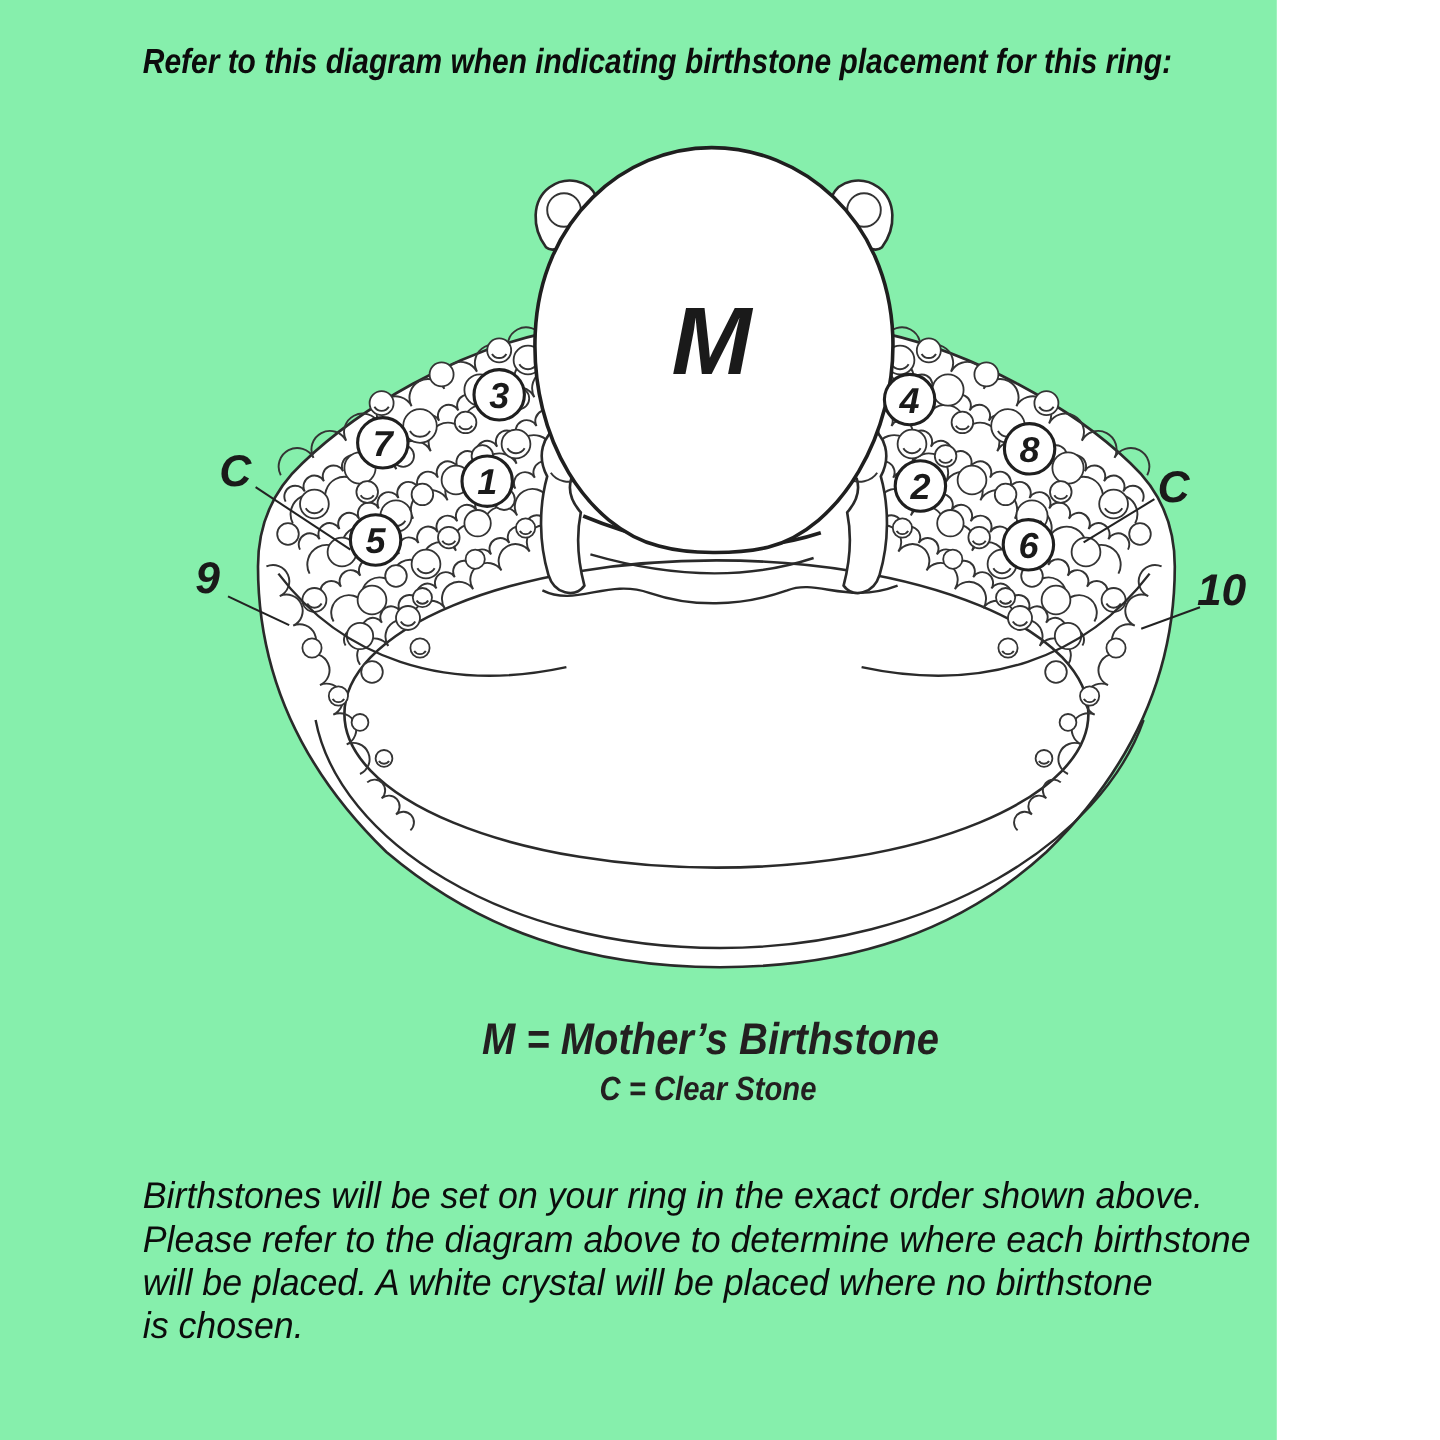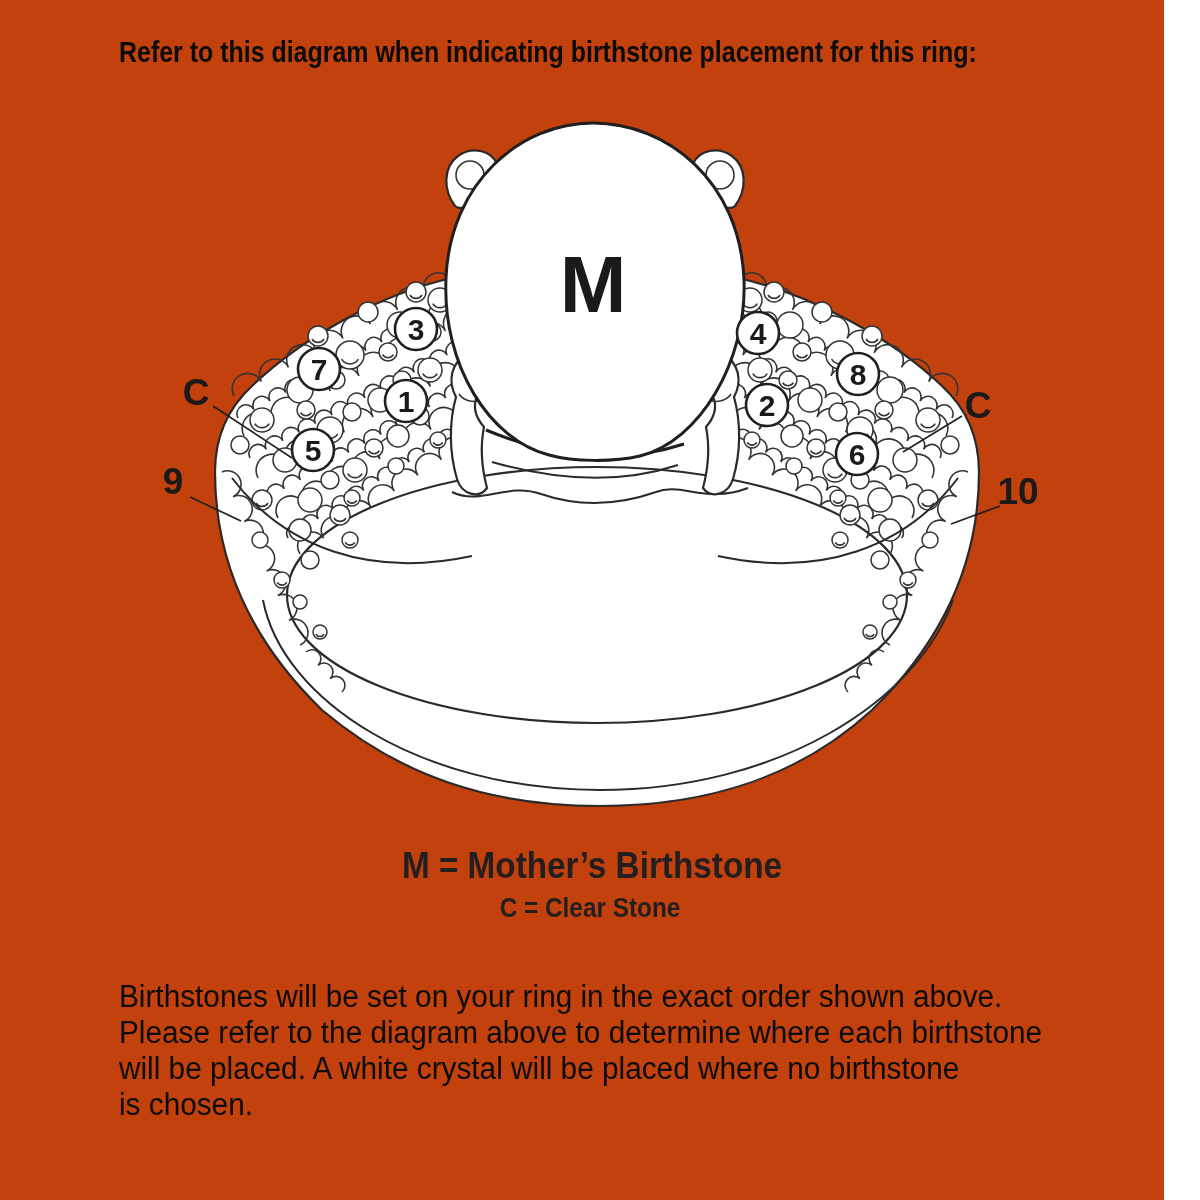--- a/index.html
+++ b/index.html
@@ -1,17 +1,17 @@
 <!DOCTYPE html>
 <html><head>
 <meta charset="utf-8">
 <style>
   html,body{margin:0;padding:0;background:#ffffff;}
-  #page{position:relative;width:1164px;height:1200px;background:#c2410c;overflow:hidden;
-        font-family:"Liberation Sans",sans-serif;color:#111;}
+  #page{position:relative;width:1064px;height:1200px;background:#86efac;overflow:hidden;
+        font-family:"Liberation Sans",sans-serif;color:#111;font-style:italic;}
   #ring-svg{position:absolute;left:0;top:0;width:1200px;height:1200px;}
   .title{position:absolute;left:119px;top:36px;font-size:29px;font-weight:bold;
          letter-spacing:0px;white-space:nowrap;transform:scaleX(0.86);transform-origin:left top;color:#0c0c0c;}
   .legend-m{position:absolute;left:0;top:845px;width:1184px;text-align:center;
             font-size:37px;font-weight:bold;transform:scaleX(0.90);transform-origin:center top;color:#231f20;}
   .legend-c{position:absolute;left:0;top:892px;width:1180px;text-align:center;
             font-size:28px;font-weight:bold;transform:scaleX(0.87);transform-origin:center top;color:#231f20;}
   .footer{position:absolute;left:119px;top:979px;font-size:31px;font-weight:400;
           line-height:36px;transform:scaleX(0.96);transform-origin:left top;color:#0c0c0c;}
   .footer div{white-space:nowrap;}

